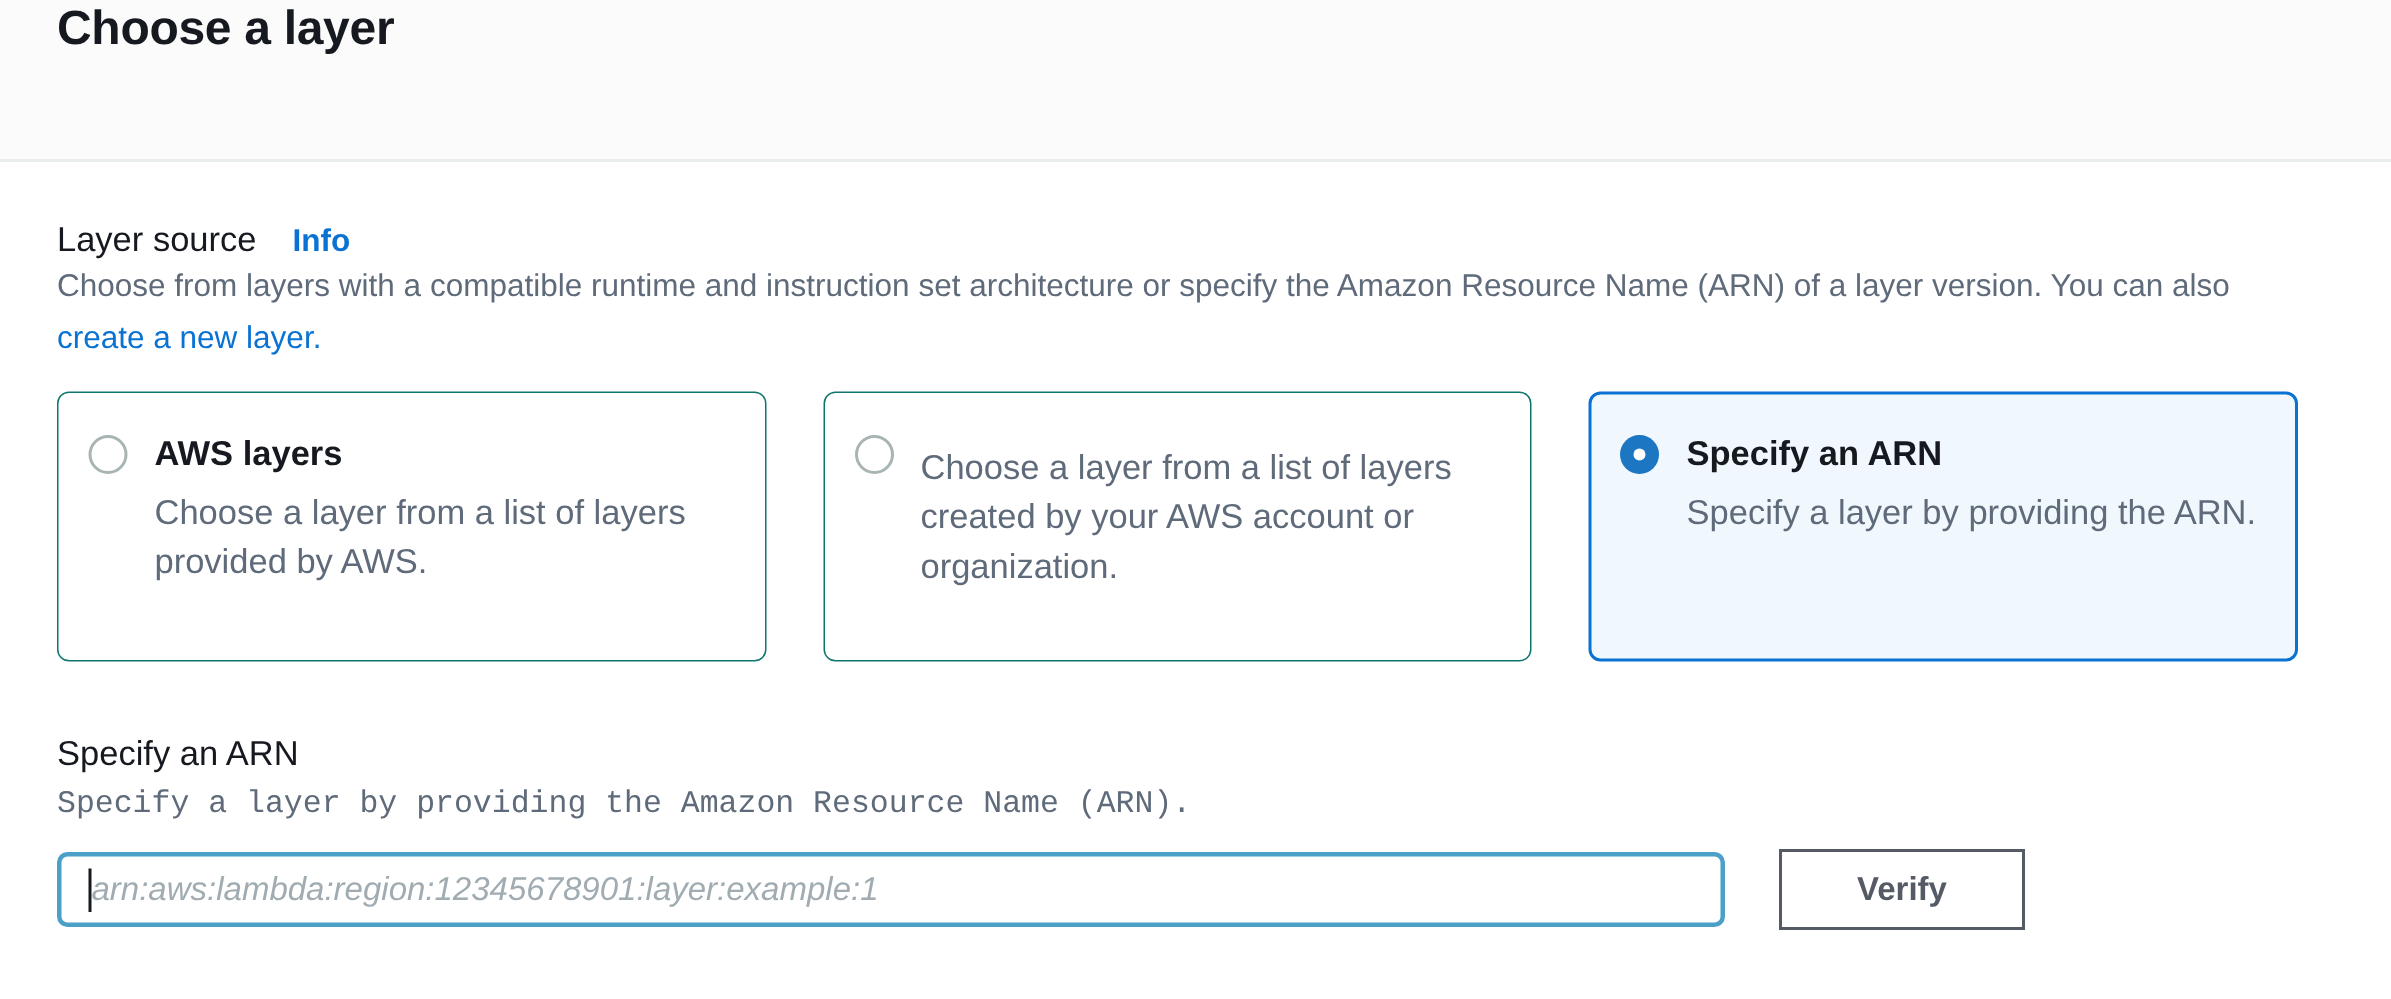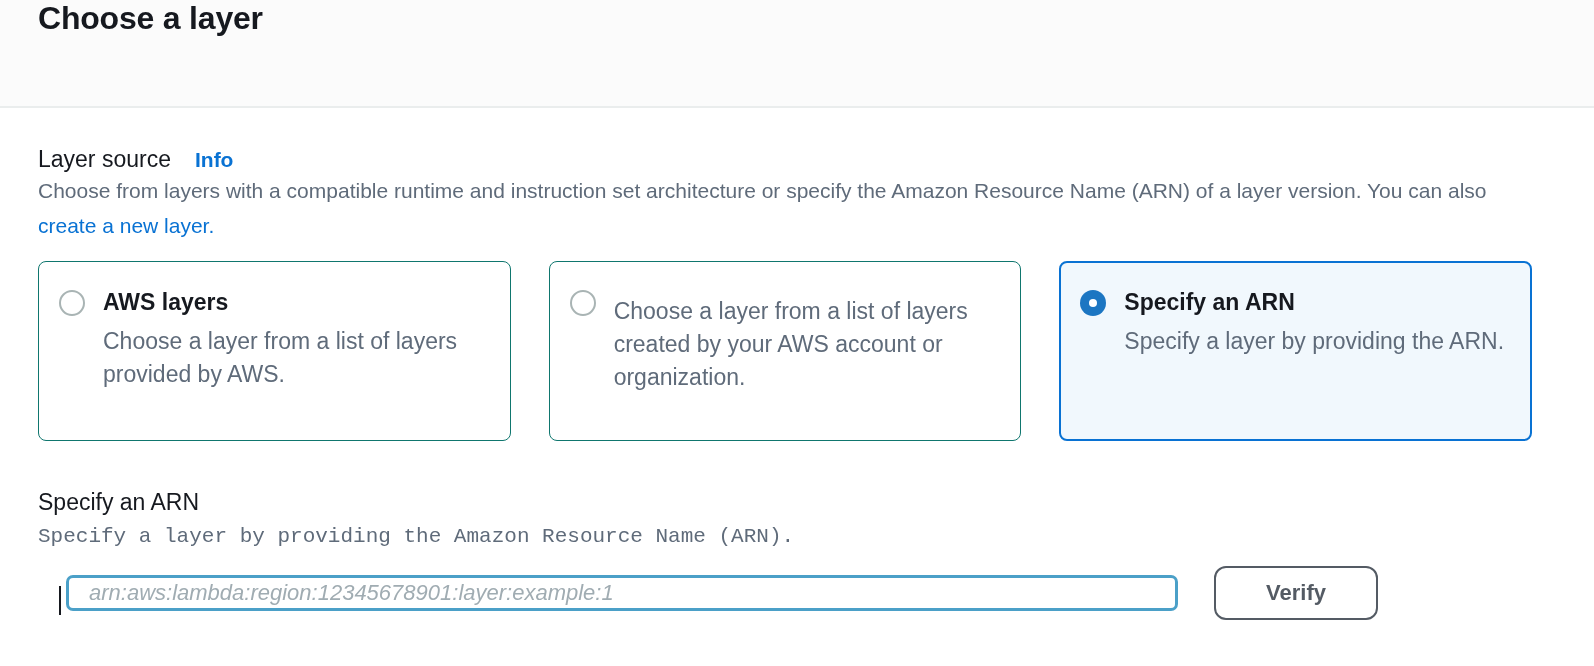--- a/index.html
+++ b/index.html
@@ -93,43 +93,42 @@
   .card-desc { margin-top: 8px; font-size: 23px; line-height: 33px; color: #5f6b7a; }
 
   
   .arn-section { margin-top: 48px; }
   .arn-label { font-size: 23px; color: #16191f; }
   .arn-desc { margin-top: 9px; font-size: 21px; color: #5f6b7a; font-family: Liberation Mono, monospace; }
   .input-row { margin-top: 18px; display: flex; align-items: center; gap: 36px; }
   .input-wrap { position: relative; }
   .arn-input {
     width: 1112px;
-    height: 36px;
+    height: 50px;
     border: 3px solid #4ba0c8;
     border-radius: 7px;
     padding: 0 16px 0 20px;
     font-size: 22px;
     font-family: "Liberation Sans", "DejaVu Sans", sans-serif;
     color: #16191f;
     outline: none;
-    margin-left: 28px;
   }
   .arn-input::placeholder { color: #a0acb2; font-style: italic; }
   .caret {
     position: absolute;
     left: 21px; top: 11px;
     width: 2px; height: 29px;
     background: #16191f;
   }
   .verify-btn {
     width: 164px;
     height: 54px;
     background: #ffffff;
     border: 2px solid #545b64;
-    border-radius: 12px;
+    border-radius: 0;
     color: #545b64;
     font-size: 22px;
     font-weight: 700;
     font-family: "Liberation Sans", "DejaVu Sans", sans-serif;
     cursor: pointer;
   }
 </style>
 </head>
 <body>
 

